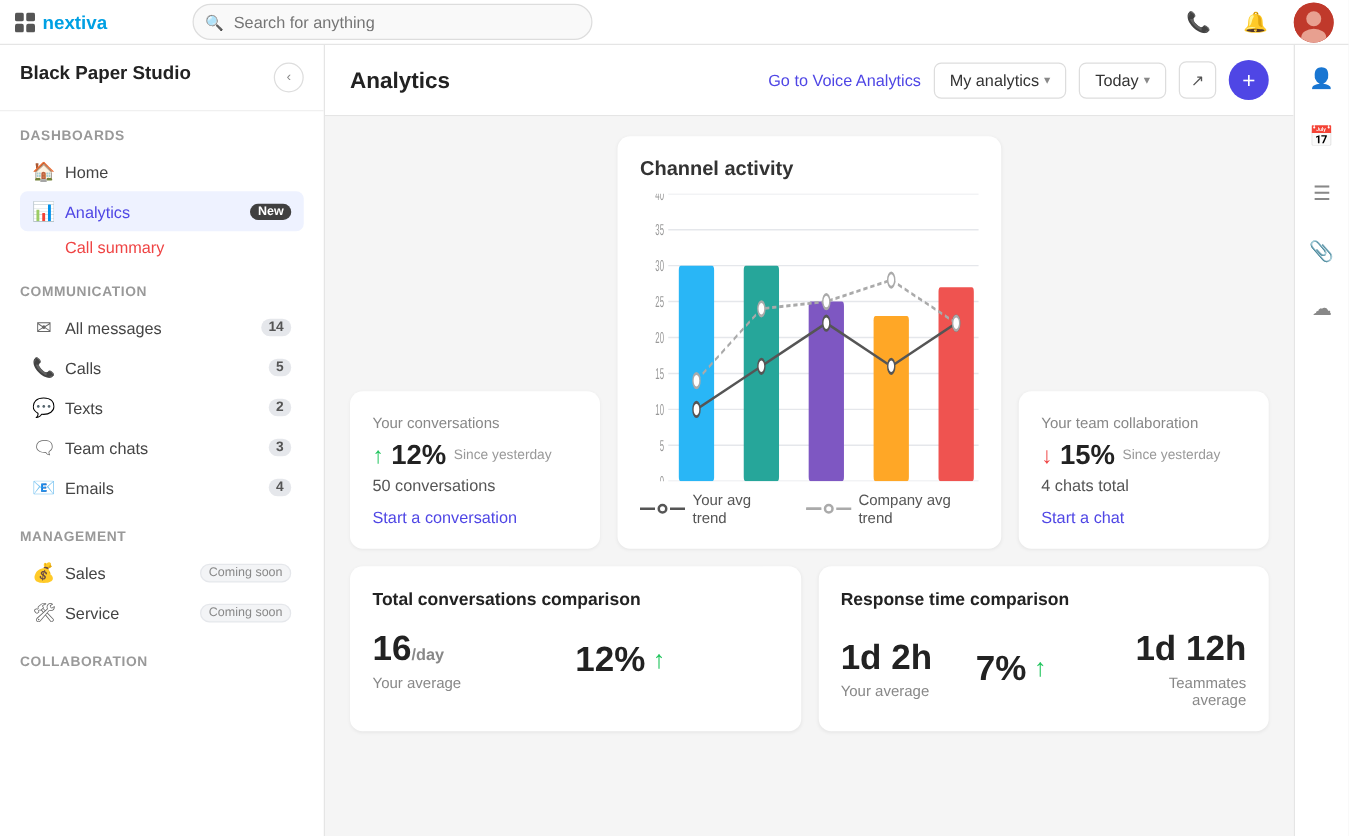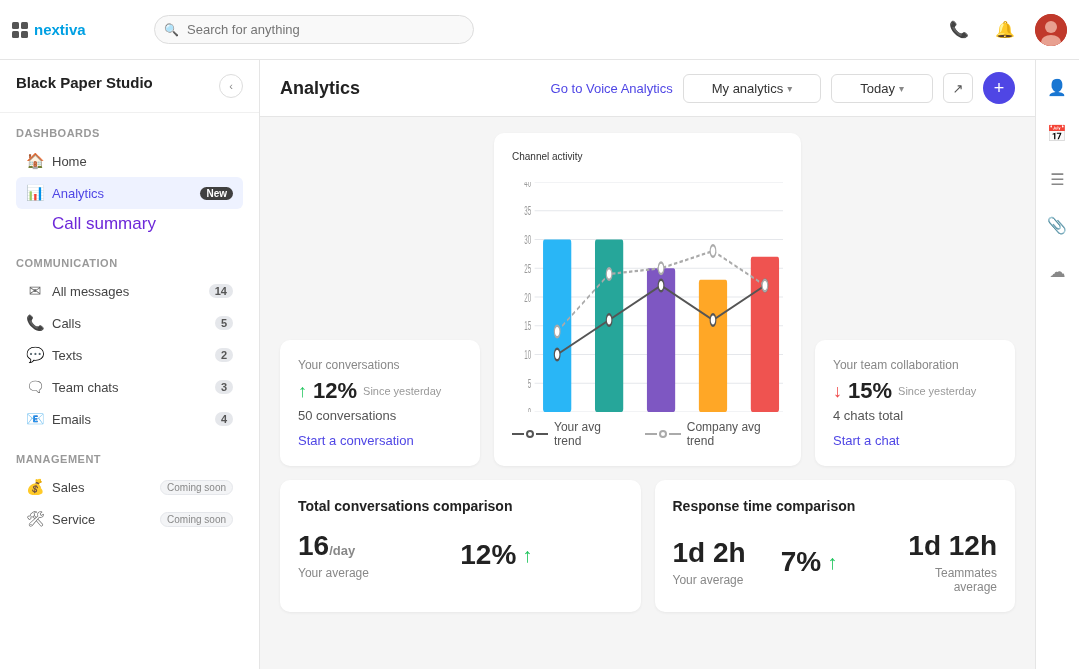--- a/index.html
+++ b/index.html
@@ -1,19 +1,19 @@
 <!DOCTYPE html>
 <html><head>
   <meta charset="utf-8">
   <style>
     * { box-sizing: border-box; margin: 0; padding: 0; }
     body { font-family: -apple-system, BlinkMacSystemFont, 'Segoe UI', sans-serif; background: #f5f5f5; font-size: 13px; color: #333; display: flex; flex-direction: column; height: 669px; width: 1079px; overflow: hidden; }
 
     
-    .navbar { background: #fff; height: 60px; display: flex; align-items: center; padding: 17px 12px; border-bottom: 1px solid #e5e5e5; gap: 10px; flex-shrink: 0; }
+    .navbar { background: #fff; height: 36px; display: flex; align-items: center; padding: 17px 12px; border-bottom: 1px solid #e5e5e5; gap: 10px; flex-shrink: 0; }
     .navbar-logo { display: flex; align-items: center; gap: 6px; }
     .navbar-search { flex: 1; max-width: 320px; margin-left: 20px; }
     .navbar-search input { width: 100%; padding: 6px 12px 6px 32px; border: 1px solid #ddd; border-radius: 20px; font-size: 13px; background: #f9f9f9; outline: none; }
     .search-wrap { position: relative; }
     .search-wrap .search-icon-inner { position: absolute; left: 10px; top: 50%; transform: translateY(-50%); color: #999; font-size: 12px; }
     .navbar-spacer { flex: 1; }
     .navbar-icons { display: flex; align-items: center; gap: 14px; }
     .navbar-icon-btn { width: 32px; height: 32px; display: flex; align-items: center; justify-content: center; cursor: pointer; color: #555; font-size: 16px; }
     .navbar-avatar { width: 32px; height: 32px; border-radius: 50%; background: #c0392b; display: flex; align-items: center; justify-content: center; overflow: hidden; cursor: pointer; }
 
@@ -26,33 +26,33 @@
     .sidebar-title { font-size: 15px; font-weight: 600; color: #222; }
     .sidebar-collapse { width: 24px; height: 24px; border-radius: 50%; border: 1px solid #ddd; display: flex; align-items: center; justify-content: center; cursor: pointer; color: #888; font-size: 11px; }
     .sidebar-section { padding: 14px 16px 4px; }
     .sidebar-section-label { font-size: 11px; color: #999; text-transform: uppercase; letter-spacing: 0.5px; font-weight: 600; margin-bottom: 6px; }
     .sidebar-item { display: flex; align-items: center; padding: 7px 10px; border-radius: 6px; cursor: pointer; gap: 8px; color: #444; font-size: 13px; }
     .sidebar-item.active { background: #eef2ff; color: #4f46e5; }
     .sidebar-item .item-icon { font-size: 15px; width: 18px; text-align: center; color: #666; }
     .sidebar-item.active .item-icon { color: #4f46e5; }
     .sidebar-item .item-label { flex: 1; }
     .sidebar-item .item-badge { background: #e5e7eb; color: #555; font-size: 11px; padding: 1px 6px; border-radius: 10px; font-weight: 600; text-align: center; }
-    .sidebar-sub-item { padding: 5px 10px 5px 36px; border-radius: 6px; cursor: pointer; color: #6d28d9; font-size: 17px; }
+    .sidebar-sub-item { padding: 5px 10px 5px 36px; border-radius: 6px; cursor: pointer; color: #ef4444; font-size: 13px; }
     .badge-new { background: #404040; color: #fff; font-size: 10px; padding: 1px 6px; border-radius: 10px; font-weight: 600; margin-left: 20px; }
     .coming-soon-badge { background: #f3f4f6; color: #888; font-size: 10px; padding: 1px 6px; border-radius: 10px; margin-left: 4px; border: 1px solid #e5e7eb; }
 
     
     .right-panel { display: flex; flex-direction: column; flex: 1; overflow: hidden; }
 
     
     .content-header { background: #fff; padding: 12px 20px; display: flex; align-items: center; gap: 12px; border-bottom: 1px solid #e5e5e5; flex-shrink: 0; }
     .content-title { font-size: 18px; font-weight: 600; color: #222; flex: 1; }
     .header-actions { display: flex; align-items: center; gap: 10px; }
     .btn-link { color: #4f46e5; font-size: 13px; font-weight: 500; cursor: pointer; text-decoration: none; }
-    .btn-dropdown { display: flex; align-items: center; gap: 4px; padding: 6px 28px; border: 1px solid #ddd; border-radius: 6px; cursor: pointer; font-size: 13px; background: #fff; color: #333; }
+    .btn-dropdown { display: flex; align-items: center; gap: 4px; padding: 6px 12px; border: 1px solid #ddd; border-radius: 6px; cursor: pointer; font-size: 13px; background: #fff; color: #333; }
     .btn-dropdown .chevron { font-size: 10px; color: #888; }
     .btn-share { width: 30px; height: 30px; border: 1px solid #ddd; border-radius: 6px; display: flex; align-items: center; justify-content: center; cursor: pointer; color: #555; }
     .btn-plus { width: 32px; height: 32px; border-radius: 50%; background: #4f46e5; display: flex; align-items: center; justify-content: center; color: #fff; font-size: 18px; cursor: pointer; font-weight: 300; }
 
     
     .content-area { flex: 1; overflow-y: auto; padding: 16px 20px; display: flex; flex-direction: column; gap: 14px; background: #f5f5f5; }
 
     
     .top-row { display: flex; gap: 14px; align-items: flex-end; }
     .card { background: #fff; border-radius: 10px; padding: 18px; box-shadow: 0 1px 3px rgba(0,0,0,0.06); }
@@ -63,21 +63,21 @@
     .card-subtitle { font-size: 12px; color: #888; margin-bottom: 6px; }
     .card-big-stat { display: flex; align-items: center; gap: 6px; margin-bottom: 4px; }
     .stat-pct { font-size: 22px; font-weight: 700; color: #222; }
     .stat-since { font-size: 11px; color: #999; line-height: 1.3; }
     .stat-up { color: #22c55e; font-size: 18px; }
     .stat-down { color: #ef4444; font-size: 18px; }
     .stat-count { font-size: 13px; color: #555; margin-bottom: 10px; }
     .stat-link { color: #4f46e5; font-size: 13px; font-weight: 500; cursor: pointer; }
 
     
-    .channel-chart-title { font-size: 10px; font-weight: 400; margin-bottom: 20px; }
+    .channel-chart-title { font-size: 16px; font-weight: 700; margin-bottom: 10px; }
     .chart-container { position: relative; height: 230px; }
     svg.bar-chart { width: 100%; height: 100%; }
     .chart-legend { display: flex; gap: 20px; margin-top: 8px; font-size: 12px; color: #555; align-items: center; }
     .legend-item { display: flex; align-items: center; gap: 6px; }
 
     
     .bottom-row { display: flex; gap: 14px; }
     .bottom-card { flex: 1; }
     .comparison-title { font-size: 14px; font-weight: 600; margin-bottom: 16px; color: #222; }
     .comparison-stats { display: flex; align-items: center; gap: 0; }
@@ -189,20 +189,23 @@
         <span class="item-label">Sales</span>
         <span class="coming-soon-badge">Coming soon</span>
       </div>
       <div class="sidebar-item">
         <span class="item-icon">🛠</span>
         <span class="item-label">Service</span>
         <span class="coming-soon-badge">Coming soon</span>
       </div>
     </div>
 
+    <div class="sidebar-section">
+      <div class="sidebar-section-label">Collaboration</div>
+    </div>
   </div>
 
   <div class="right-panel">
 
     <div class="content-header">
       <span class="content-title">Analytics</span>
       <div class="header-actions">
         <span class="btn-link">Go to Voice Analytics</span>
         <div class="btn-dropdown">
           <span>My analytics</span>

